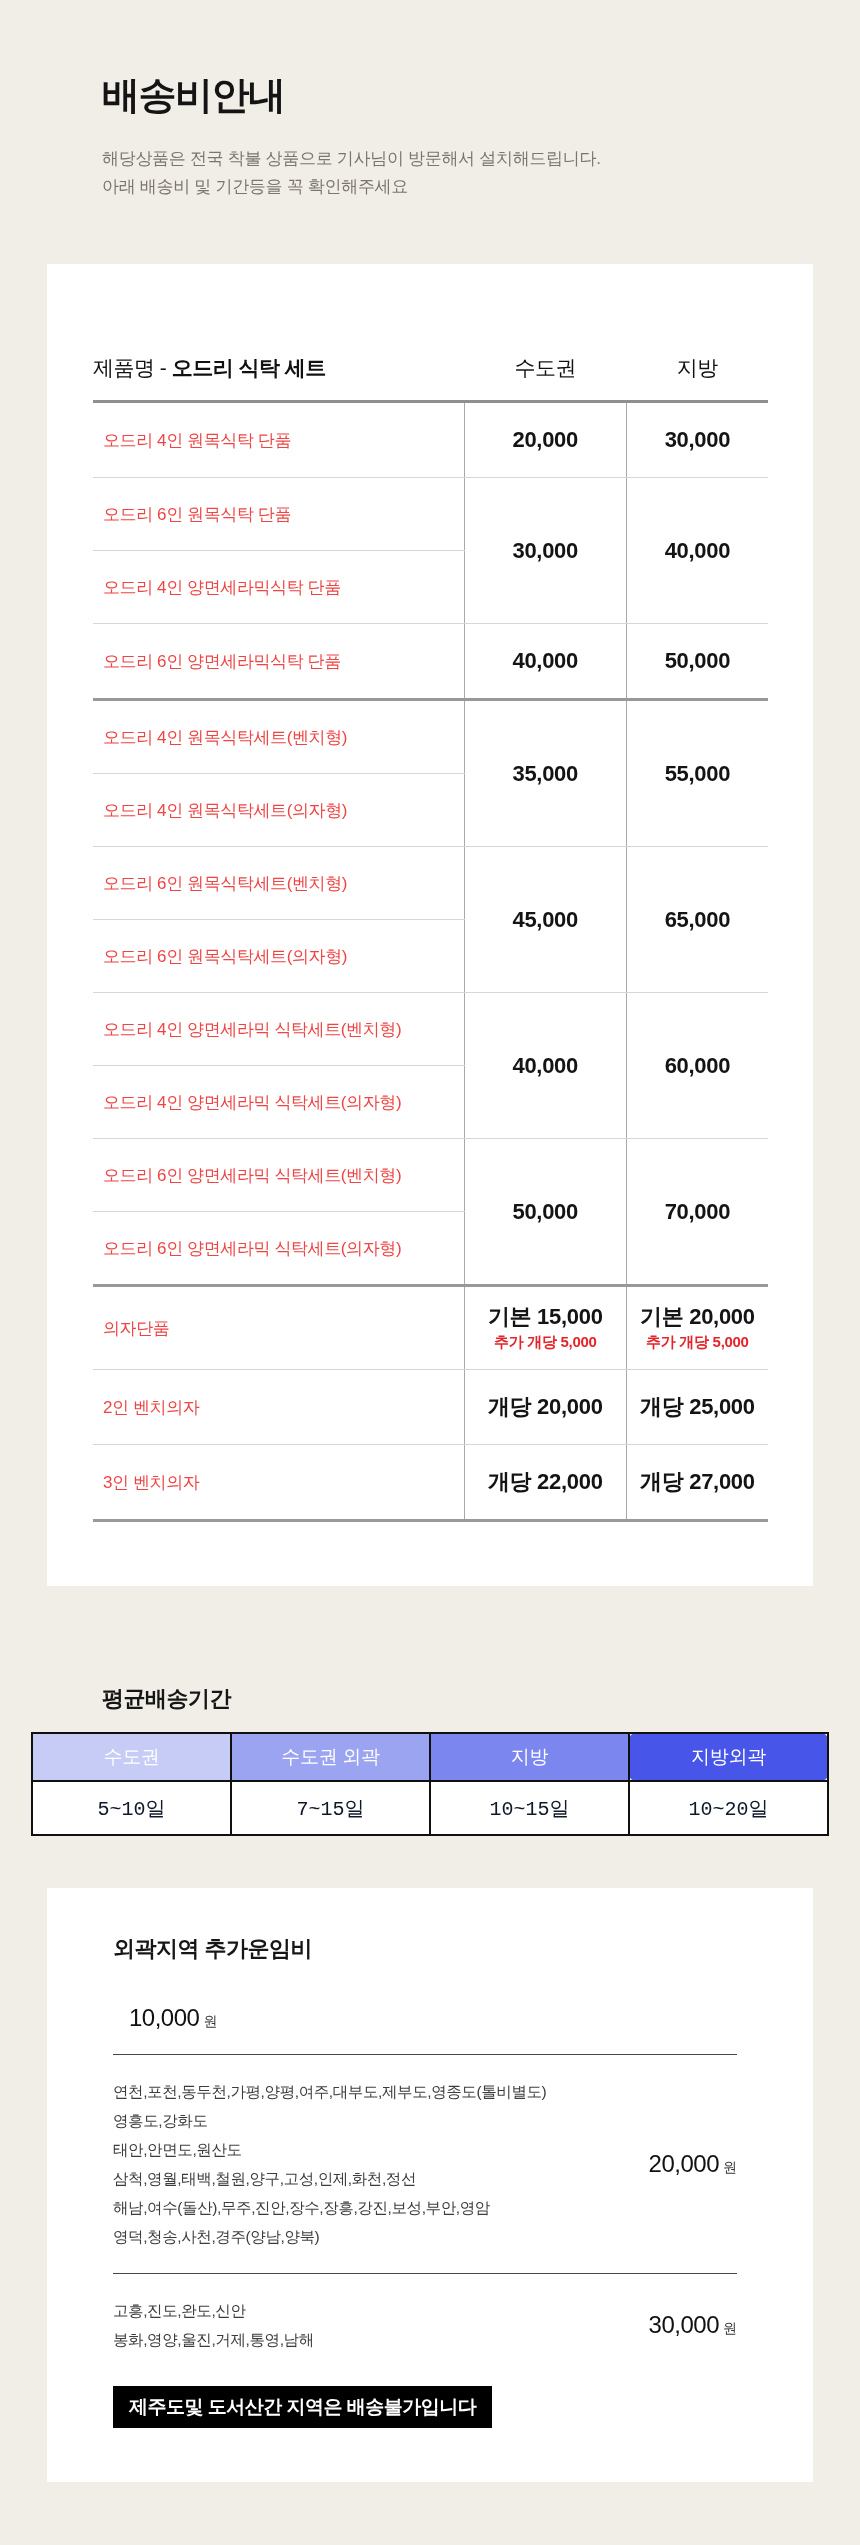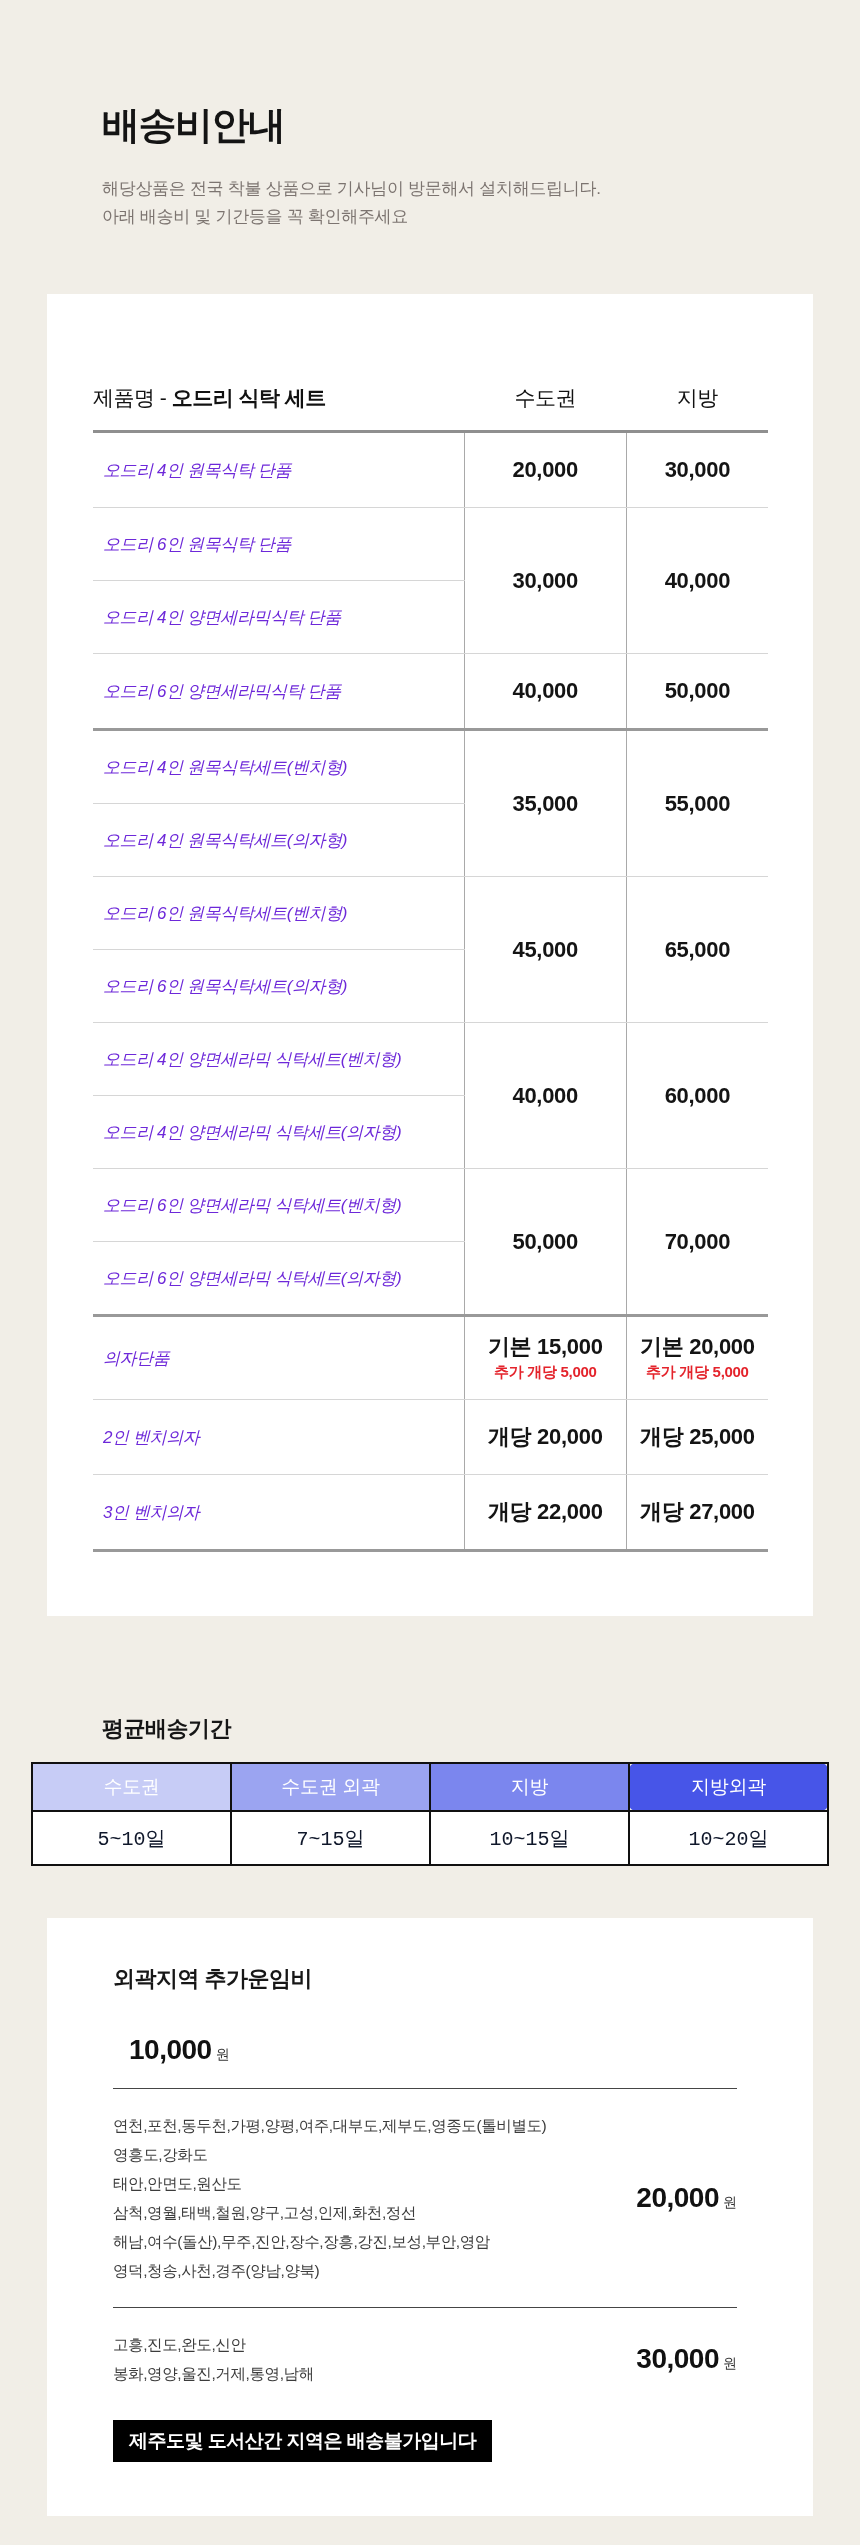--- a/index.html
+++ b/index.html
@@ -4,40 +4,40 @@
 <style>
   html,body { margin:0; padding:0; }
   body {
     width:860px;
     background:#f1eee7;
     font-family:"Liberation Sans","DejaVu Sans",sans-serif;
     color:#1c1c1c;
     padding-bottom:100px;
   }
   
-  .hero { padding:100px 60px 0 102px; }
+  .hero { padding:70px 60px 0 102px; }
   .hero h1 { margin:0; font-size:38px; font-weight:800; letter-spacing:-1.5px; color:#141414; }
   .hero .sub { margin:24px 0 0; font-size:17px; line-height:28px; color:#7c7470; letter-spacing:-0.3px; }
 
   
   .card { background:#ffffff; margin:0 47px; }
   .price-card { margin-top:63px; padding:90px 45px 64px 46px; }
 
   
   .table-head { display:flex; align-items:flex-end; margin-bottom:18px; font-size:21px; letter-spacing:-0.5px; }
   .table-head .th-name { width:55%; font-weight:500; color:#111; }
   .table-head .th-name .pname { font-weight:800; }
   .table-head .th-col { width:24%; text-align:center; font-weight:500; color:#111; }
   .table-head .th-col.last { width:21%; }
 
   
   table.price-table { width:100%; border-collapse:collapse; table-layout:fixed;
     border-top:3px solid #8f8f8f; border-bottom:3px solid #999; }
   .price-table td { height:72px; vertical-align:middle; }
-  .price-table td.nm { font-size:17px; color:#6d28d9; padding:0 6px 0 10px; letter-spacing:-0.4px;font-style:italic; }
+  .price-table td.nm { font-size:17px; color:#ef4444; padding:0 6px 0 10px; letter-spacing:-0.4px; }
   .price-table td.pr { font-size:22px; font-weight:800; text-align:center; color:#141414;
     border-left:1px solid #a9a9a9; letter-spacing:-0.3px; }
   .price-table .bb  { border-bottom:1px solid #d6d6d6; }
   .price-table .bbk { border-bottom:3px solid #999; }
   .price-table tr.chair td { height:80px; }
   .price-table .base { display:block; font-size:22px; font-weight:800; line-height:26px; }
   .price-table .add  { display:block; font-size:15px; font-weight:700; line-height:20px; margin-top:2px; }
 
   
   .period { margin-top:98px; }
@@ -46,21 +46,21 @@
   .period-table td { border:2px solid #101010; text-align:center; }
   .period-table tr.p-head td { height:44px; color:#ffffff; font-size:19px; font-weight:500; letter-spacing:-0.3px; }
   .period-table tr.p-val td  { height:50px; background:#ffffff; color:#0f172a; font-size:20px; font-weight:500;font-family:Liberation Mono, monospace; }
 
   
   .extra-card { margin-top:52px; padding:46px 76px 54px 66px; }
   .extra-card h2 { margin:0 0 34px 0; font-size:22px; font-weight:800; color:#161616; letter-spacing:-0.5px; }
   .fee-row { display:flex; align-items:center; justify-content:space-between; padding:6px 0; }
   .fee-lines { font-size:15.5px; line-height:29px; color:#3c3c3c; letter-spacing:-0.4px; }
   .fee-price { white-space:nowrap; margin-left:16px; }
-  .fee-price .amt { font-size:28px; font-weight:700; color:#111; letter-spacing:-0.5px; }
+  .fee-price .amt { font-size:24px; font-weight:400; color:#111; letter-spacing:-0.5px; }
   .fee-price .unit { font-size:14px; color:#333; margin-left:4px; }
   .fee-divider { border:0; border-top:1px solid #454545; margin:16px 0; }
   .notice-badge { display:inline-block; margin-top:26px; padding:8px 16px; background:#000;
     color:#fff; font-size:19px; font-weight:800; letter-spacing:-0.5px; }
 </style>
 </head>
 <body>
 
 <div class="page">
 

